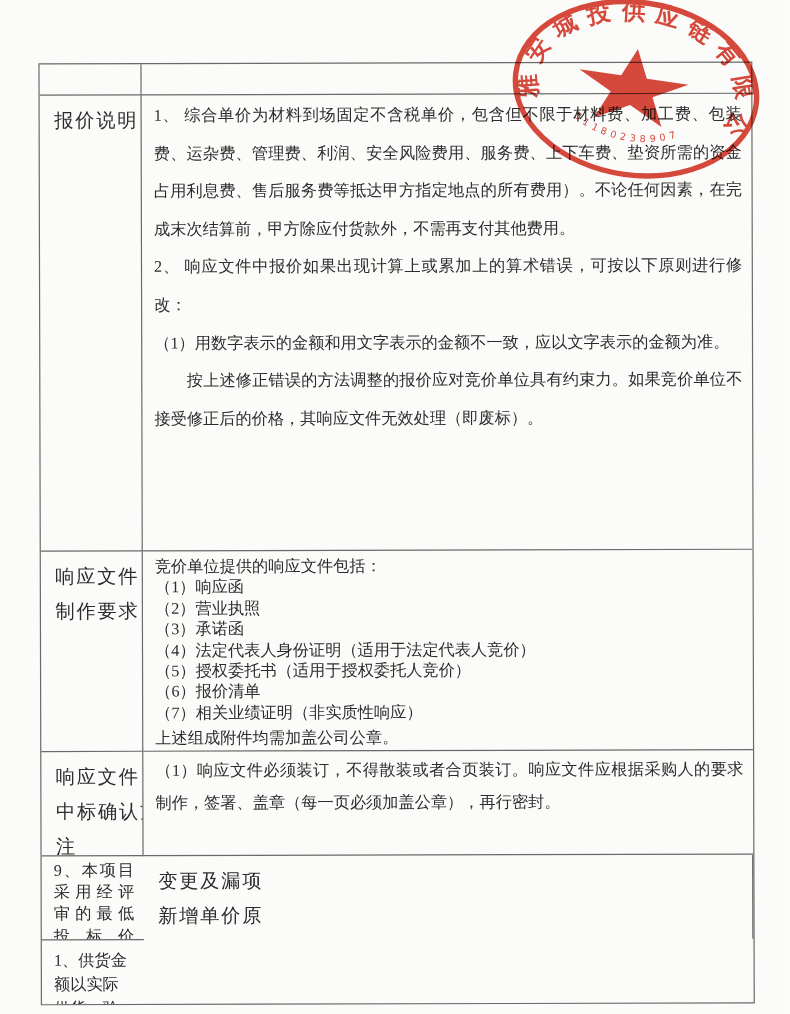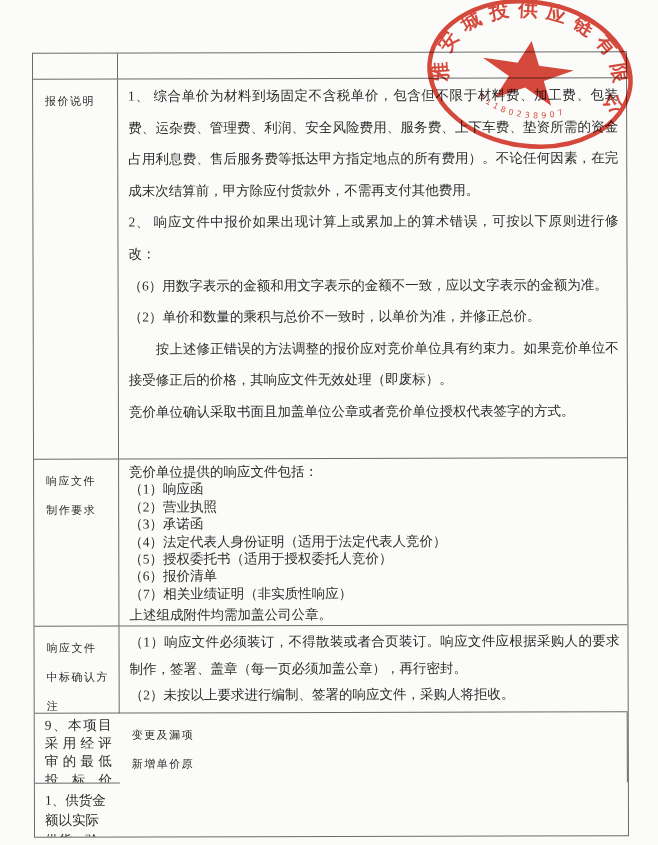--- a/index.html
+++ b/index.html
@@ -17,21 +17,21 @@
     border:1px solid #6a6a6a;
     display:grid;
     grid-template-columns:85px 1fr;
     grid-template-rows:26px 380px 167px 87px 70px 53px;
     box-sizing:border-box;
     background:transparent;
     transform:rotate(-0.15deg);
   }
   .lc,.cc{box-sizing:border-box;overflow:hidden;}
   .lc{border-right:1px solid #6a6a6a;border-bottom:1px solid #6a6a6a;
-      padding:7px 2px 0 12px;font-size:11px;letter-spacing:1.5px;line-height:29px;}
+      padding:7px 2px 0 12px;font-size:16px;letter-spacing:1.5px;line-height:29px;}
   .cc{border-bottom:1px solid #6a6a6a;padding:0 8px 0 10px;font-size:13.5px;}
   .row-last{border-bottom:none;}
   .lbl-line{white-space:nowrap;}
   
   .cc-quote p{margin:0;line-height:31.6px;text-align:justify;}
   .cc-quote{padding-top:1px;}
   .indent2{text-indent:2em;}
   
   .cc-prep{padding-top:4px;}
   .cc-prep p{margin:0;line-height:17.4px;}
@@ -60,24 +60,22 @@
 
     <div class="lc"></div>
     <div class="cc"></div>
 
     <div class="lc">
       <div class="lbl-line">报价说明</div>
     </div>
     <div class="cc cc-quote">
       <p>1、 综合单价为材料到场固定不含税单价，包含但不限于材料费、加工费、包装费、运杂费、管理费、利润、安全风险费用、服务费、上下车费、垫资所需的资金占用利息费、售后服务费等抵达甲方指定地点的所有费用）。不论任何因素，在完成末次结算前，甲方除应付货款外，不需再支付其他费用。</p>
       <p>2、 响应文件中报价如果出现计算上或累加上的算术错误，可按以下原则进行修改：</p>
-      <p>（6）用数字表示的金额和用文字表示的金额不一致，应以文字表示的金额为准。</p>
-      <p>（2）单价和数量的乘积与总价不一致时，以单价为准，并修正总价。</p>
+      <p>（1）用数字表示的金额和用文字表示的金额不一致，应以文字表示的金额为准。</p>
       <p class="indent2">按上述修正错误的方法调整的报价应对竞价单位具有约束力。如果竞价单位不接受修正后的价格，其响应文件无效处理（即废标）。</p>
-      <p>竞价单位确认采取书面且加盖单位公章或者竞价单位授权代表签字的方式。</p>
     </div>
 
     <div class="lc">
       <div class="lbl-line">响应文件</div>
       <div class="lbl-line">制作要求</div>
     </div>
     <div class="cc cc-prep">
       <p>竞价单位提供的响应文件包括：</p>
       <p>（1）响应函</p>
       <p>（2）营业执照</p>
@@ -89,21 +87,20 @@
       <p class="gap-top">上述组成附件均需加盖公司公章。</p>
     </div>
 
     <div class="lc">
       <div class="lbl-line">响应文件</div>
       <div class="lbl-line">中标确认方</div>
       <div class="lbl-line">注</div>
     </div>
     <div class="cc cc-seal">
       <p>（1）响应文件必须装订，不得散装或者合页装订。响应文件应根据采购人的要求制作，签署、盖章（每一页必须加盖公章），再行密封。</p>
-      <p>（2）未按以上要求进行编制、签署的响应文件，采购人将拒收。</p>
     </div>
 
     <div class="cc cc-award">
       <p>9、本项目采用经评审的最低投标价法。按竞价单位的报价进行评审，评审结果以合理经济性的原则，推荐不超过3名（含3名）的中标候选人并出具评审报告。采购人在评审小组推荐的中标候选人名单中确定中标单位，达到优质采购的目的。</p>
     </div>
 
     <div class="lc row-last">
       <div class="lbl-line">变更及漏项</div>
       <div class="lbl-line">新增单价原</div>
     </div>

